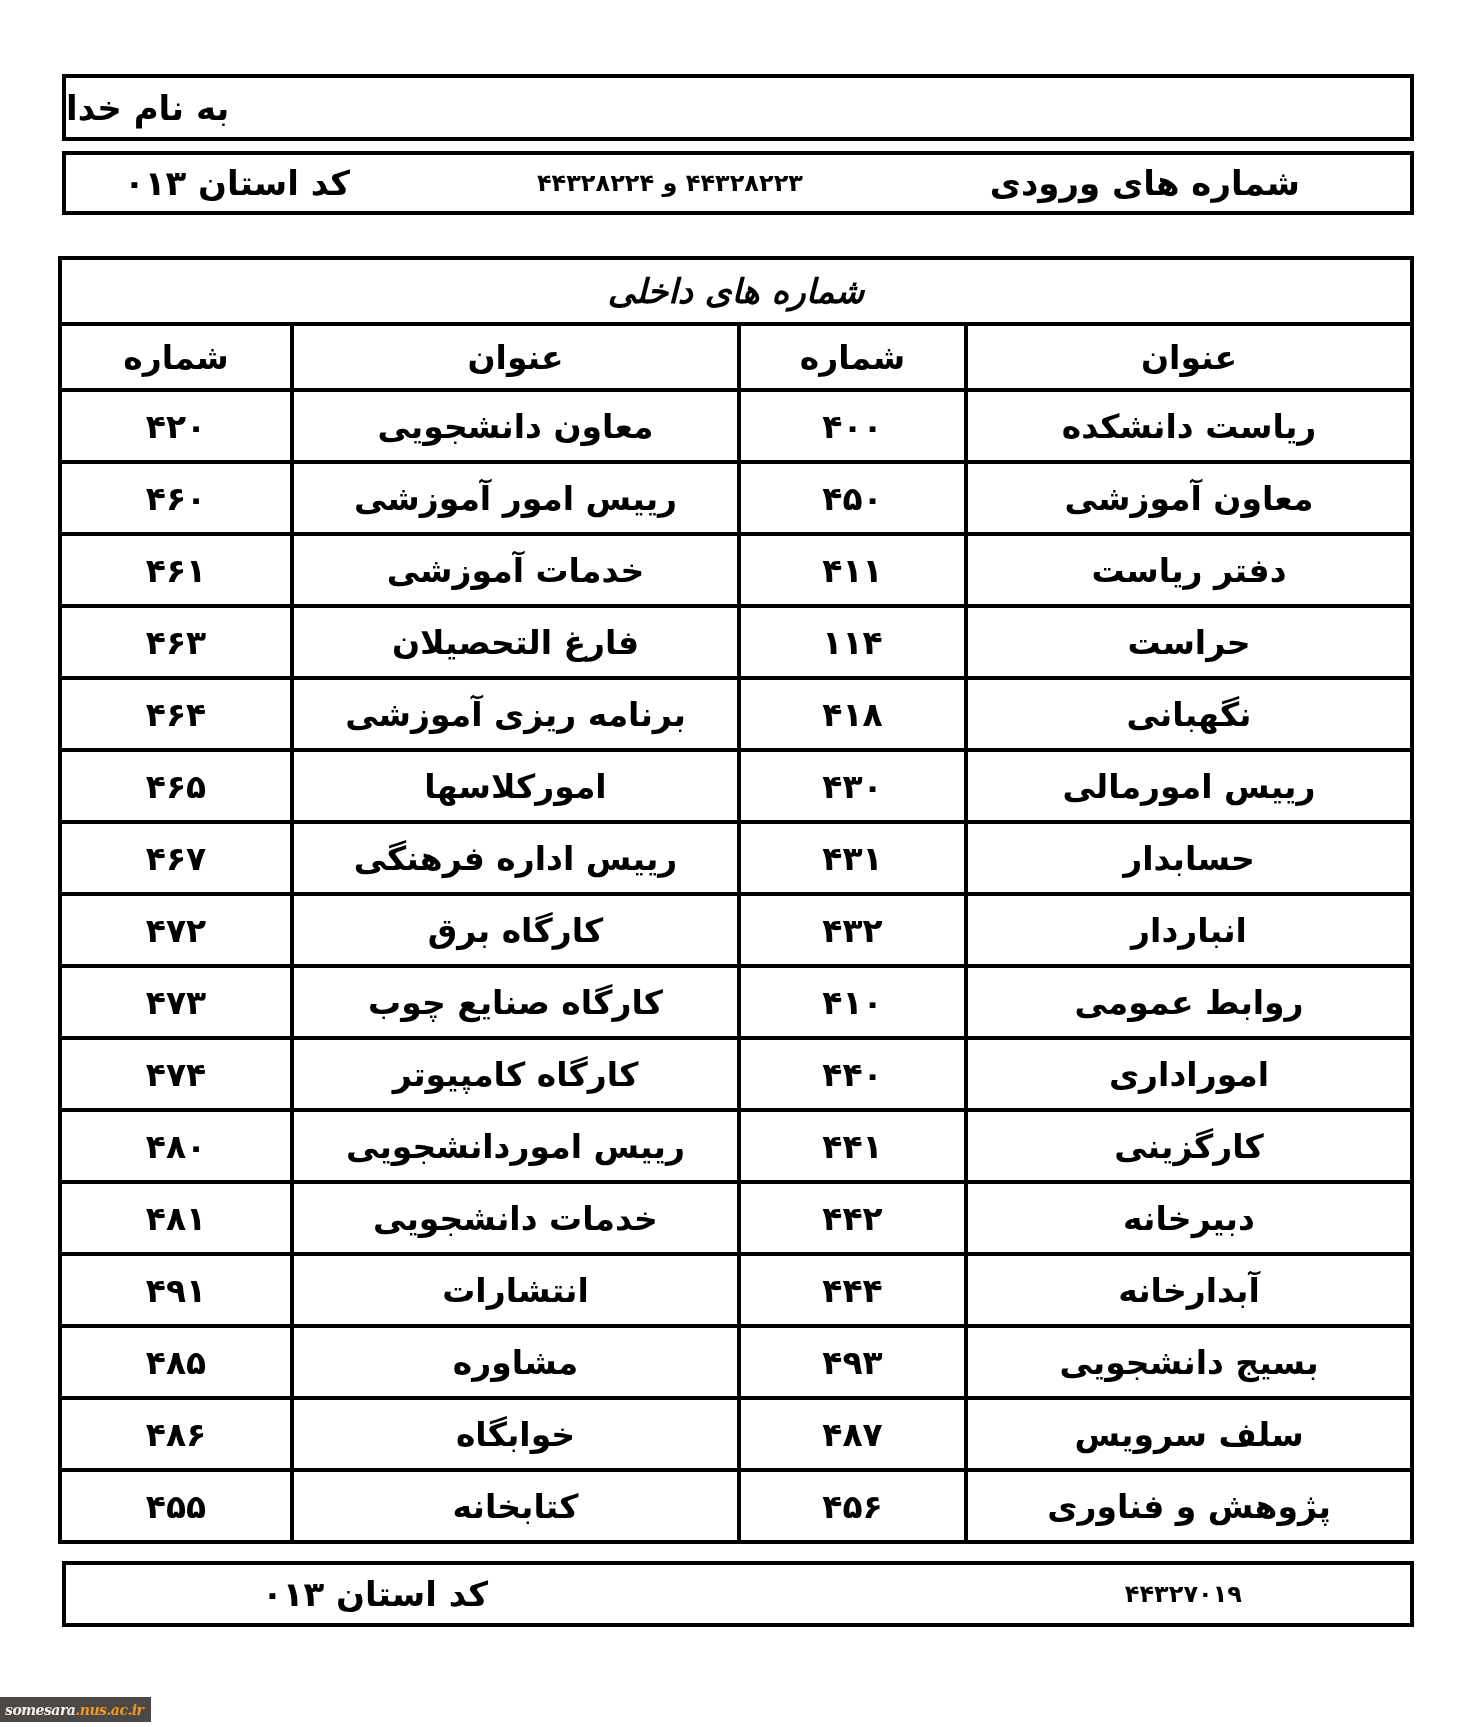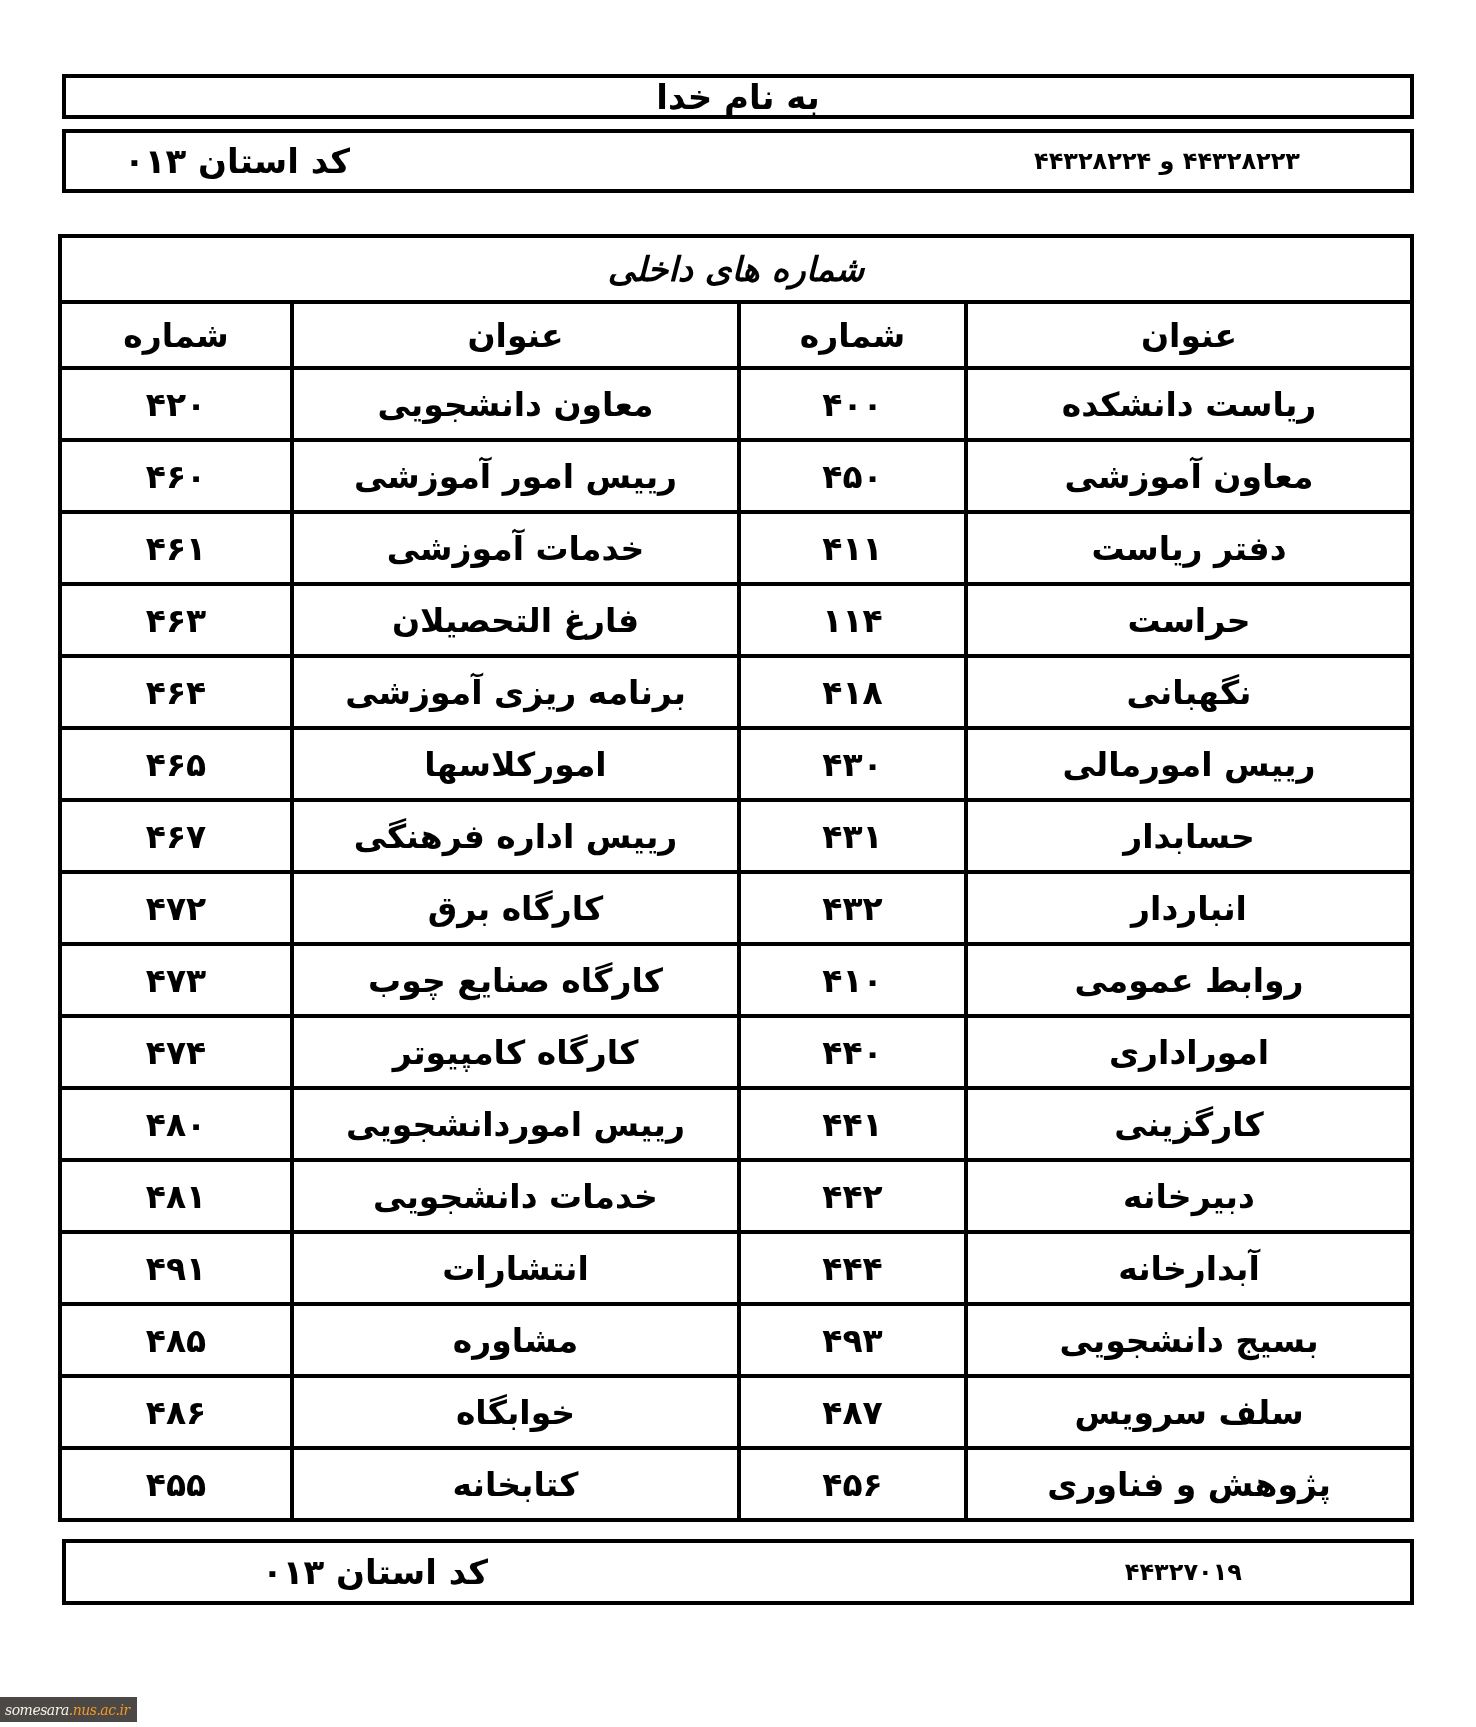--- a/index.html
+++ b/index.html
@@ -14,21 +14,21 @@
     direction: rtl;
     overflow: hidden;
   }
   .box {
     margin: 0 62px;
     border: 4px solid #000000;
     display: flex;
     align-items: center;
     box-sizing: border-box;
   }
-  .box1 { margin-top: 74px; height: 45px; justify-content: center; font-size: 34px; }
+  .box1 { margin-top: 74px; height: 67px; justify-content: flex-end; font-size: 34px; }
   .box2 { margin-top: 13px; height: 68px; justify-content: center; font-size: 33px; white-space: nowrap; }
   .box3 {
     margin-top: 10px; height: 64px;
     justify-content: space-between;
     padding: 0 110px 0 58px;
     font-size: 34px;
   }
   .boxfax {
     margin-top: 17px; height: 66px;
     justify-content: space-between;
@@ -59,39 +59,40 @@
     left: 0;
     bottom: 5px;
     height: 25px;
     background: var(--watermark_bg, #4b4846);
     display: flex;
     align-items: center;
     padding: 0 7px 0 5px;
     direction: ltr;
     font-family: "DejaVu Serif", serif;
     font-style: italic;
-    font-weight: normal;
+    font-weight: bold;
     font-size: 14px;
     color: var(--watermark_site_color, #f5f2ea);
     letter-spacing: -0.5px;
     text-align: right;
   }
   .wm-domain { color: var(--watermark_accent, #f09a28); }
 </style>
 </head>
 <body>
 
 <div class="page">
 
   <div class="box box1">
     <span>به نام خدا</span>
   </div>
 
 
   <div class="box box3">
+    <span>شماره های ورودی</span>
     <span class="digits">۴۴۳۲۸۲۲۳ و ۴۴۳۲۸۲۲۴</span>
     <span>کد استان ۰۱۳</span>
   </div>
 
   <table class="phones">
     <colgroup>
       <col style="width:446px">
       <col style="width:227px">
       <col style="width:447px">
       <col style="width:232px">

